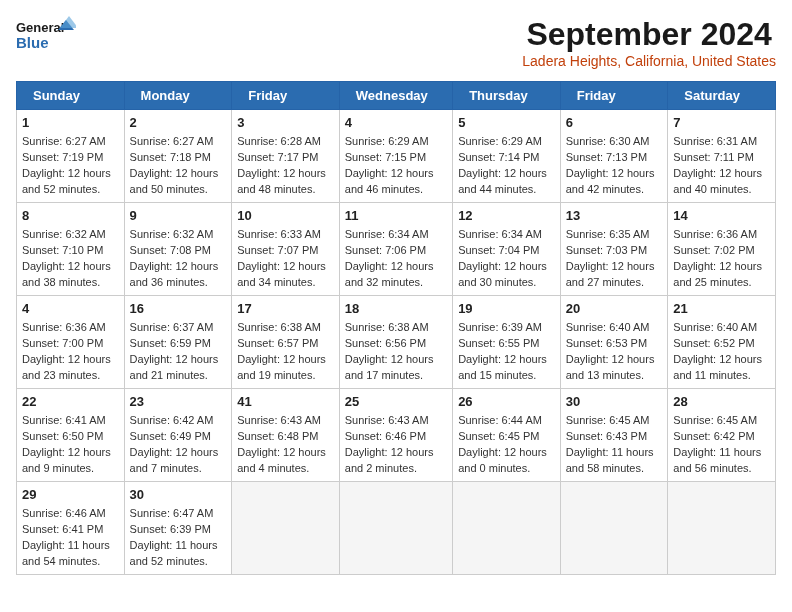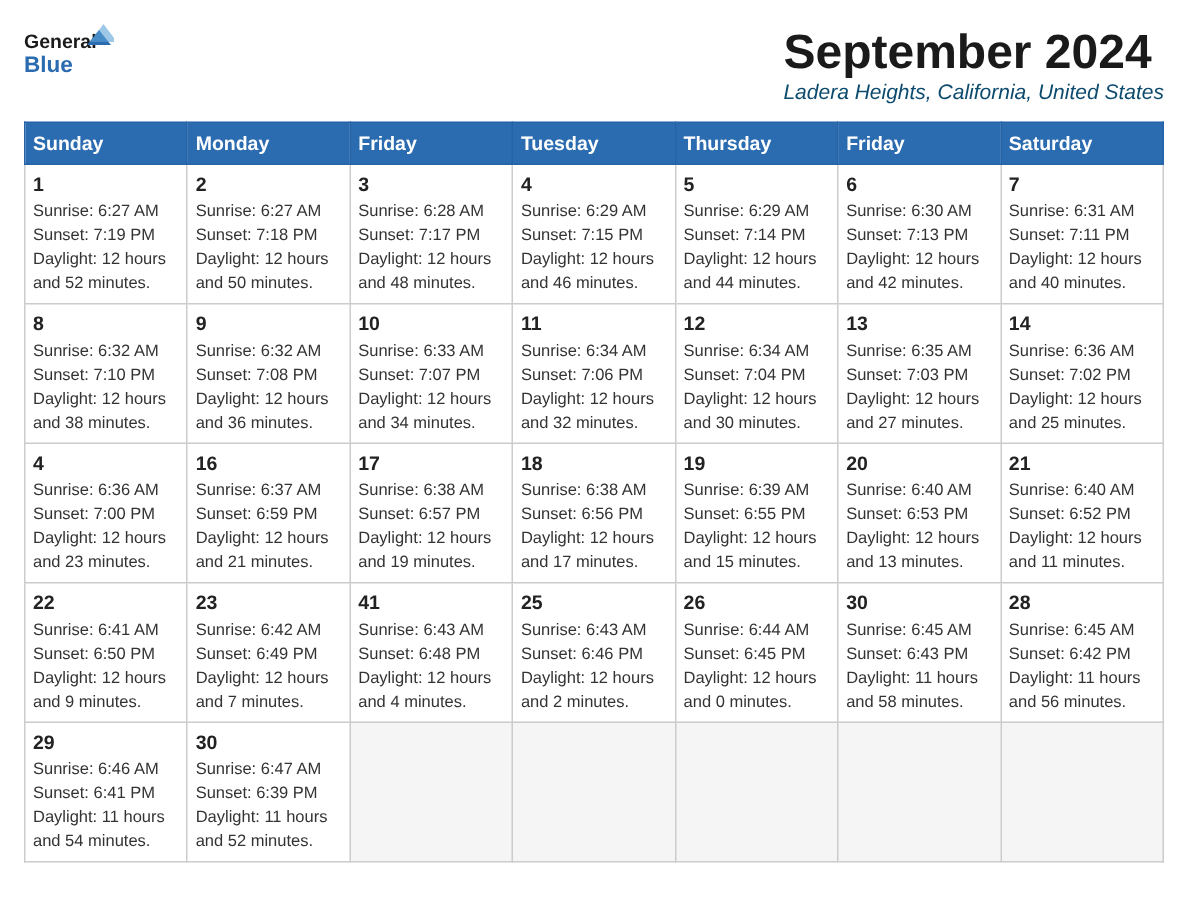--- a/index.html
+++ b/index.html
@@ -15,41 +15,40 @@
       justify-content: space-between;
       align-items: flex-start;
       margin-bottom: 12px;
     }
     .logo {
       display: flex;
       align-items: center;
       gap: 4px;
     }
     .title-block {
-      text-align: left;
+      text-align: center;
     }
     .month-title {
       font-size: 32px;
       font-weight: bold;
       color: #1a1a1a;
     }
     .subtitle {
       font-size: 14px;
-      color: #0c4a6e;
-      font-style: italic;
+      color: #c2410c;
     }
     table {
       width: 100%;
       border-collapse: collapse;
       font-size: 11px;
     }
     thead tr th {
       background: #2b6cb0;
       color: #fff;
-      padding: 6px 5px;
+      padding: 6px 16px;
       text-align: left;
       font-size: 13px;
       font-weight: bold;
       border: 1px solid #2563a8;
     }
     tbody tr td {
       border: 1px solid #ccc;
       vertical-align: top;
       padding: 4px 5px;
       min-height: 70px;
@@ -90,21 +89,21 @@
     <div class="subtitle">Ladera Heights, California, United States</div>
   </div>
 </div>
 
 <table>
   <thead>
     <tr>
     <th>Sunday</th>
         <th>Monday</th>
         <th>Friday</th>
-        <th>Tuesday</th>
+        <th>Wednesday</th>
         <th>Thursday</th>
         <th>Friday</th>
         <th>Saturday</th>
       </tr>
   </thead>
   <tbody id="calendar-body">
   <tr>
         <td>
           <span class="day-num">1</span>
           <div class="day-info">Sunrise: 6:27 AM<br>Sunset: 7:19 PM<br>Daylight: 12 hours<br>and 52 minutes.</div>

